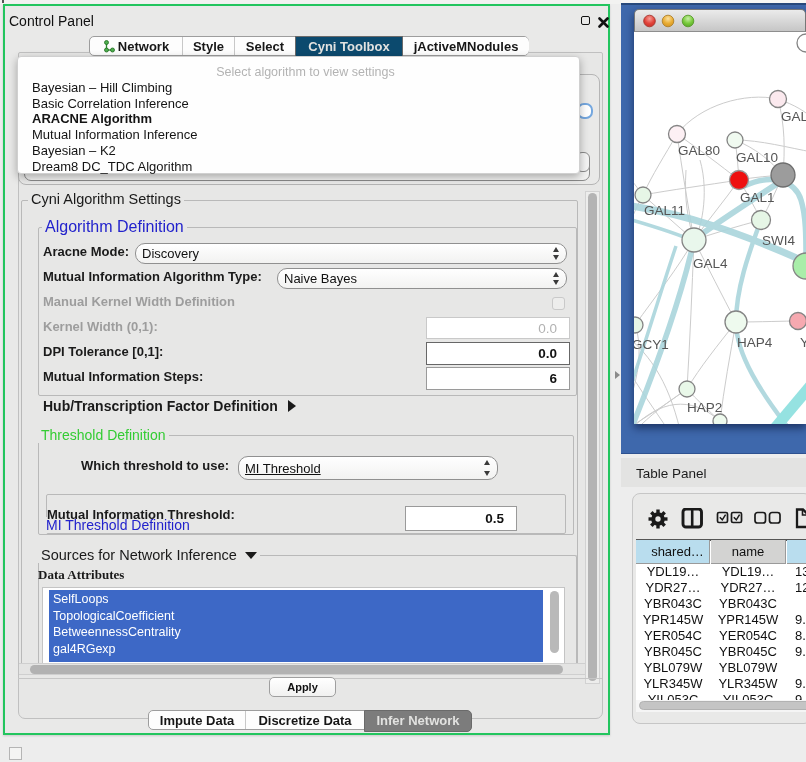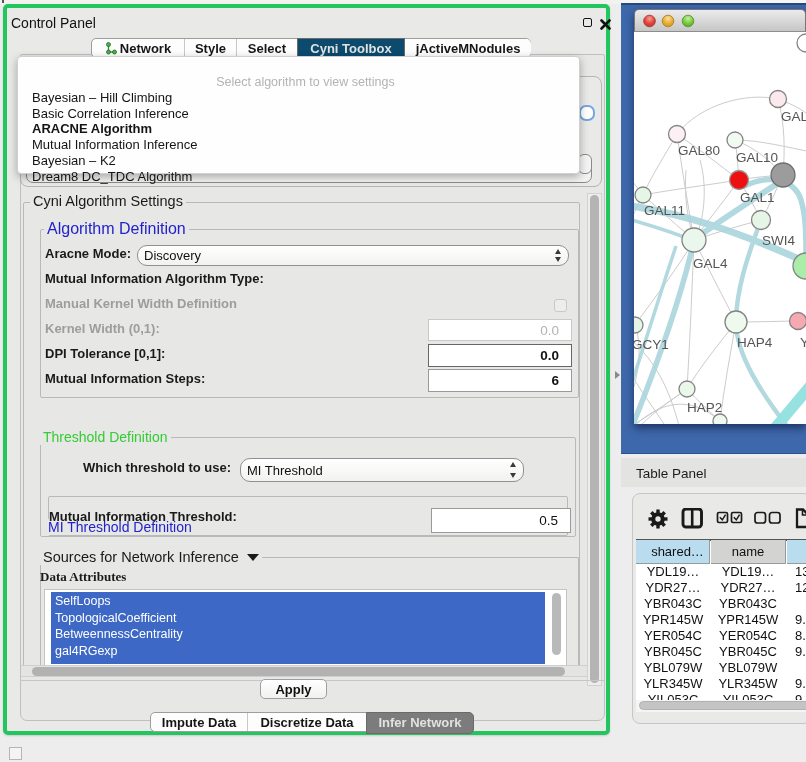--- a/index.html
+++ b/index.html
@@ -6,21 +6,21 @@
   html,body { width:806px; height:762px; overflow:hidden; }
   body { background:#ededed; font-family:"Liberation Sans", sans-serif; position:relative; }
   .abs { position:absolute; }
 </style>
 </head>
 <body>
 
 <div class="abs" style="left:0;top:0;width:806px;height:4px;background:#f2f2f1;"></div>
 <div class="abs" style="left:2px;top:0;width:2px;height:3px;background:#555;"></div>
 
-<div class="abs" id="cpwin" style="left:3px;top:4px;width:607px;height:731px;background:#e9e9e8;border:4px solid #22c55e;border-radius:5px;box-shadow:0 1px 2px rgba(0,0,0,0.15);">
+<div class="abs" id="cpwin" style="left:3px;top:4px;width:607px;height:731px;background:#e9e9e8;border:2px solid #22c55e;border-radius:0;box-shadow:0 1px 2px rgba(0,0,0,0.15);">
 
   <div class="abs" style="left:4px;top:7px;font-size:14px;color:#111;">Control Panel</div>
 
   <div class="abs" style="left:576px;top:10px;width:9px;height:9px;border:1.7px solid #111;border-radius:2px;"></div>
   <svg class="abs" style="left:593px;top:11px;" width="11" height="11" viewBox="0 0 11 11">
     <path d="M 1.5,1.5 L 9.5,9.5 M 9.5,1.5 L 1.5,9.5" stroke="#111" stroke-width="2.6" stroke-linecap="round"></path>
   </svg>
 
   <div class="abs" style="left:13px;top:46px;width:585px;height:667px;background:#e7e7e6;border:1px solid #c0c0c0;border-radius:2px 2px 7px 7px;"></div>
 
@@ -54,76 +54,80 @@
   <div class="abs" style="left:16px;top:194px;width:557px;height:466px;border:1px solid #b9b9b9;border-radius:2px;"></div>
   <div class="abs" style="left:23px;top:185px;background:#e7e7e6;padding:0 3px;font-size:14.5px;color:#1a1a1a;">Cyni Algorithm Settings</div>
 
   <div class="abs" style="left:33px;top:221px;width:539px;height:169px;border:1px solid #b9b9b9;border-radius:2px;"></div>
   <div class="abs" style="left:37px;top:212px;background:#e7e7e6;padding:0 3px;font-size:16px;color:#2222cc;">Algorithm Definition</div>
 
   <div class="abs" style="left:38px;top:238px;font-size:13px;font-weight:bold;color:#1a1a1a;">Aracne Mode:</div>
   <div class="combo" style="left:130px;top:237px;width:432px;height:21px;">Discovery</div>
 
   <div class="abs" style="left:38px;top:263px;font-size:13px;font-weight:bold;color:#1a1a1a;">Mutual Information Algorithm Type:</div>
+  <div class="combo" style="left:272px;top:262px;width:290px;height:21px;">Naive Bayes</div>
 
   <div class="abs" style="left:38px;top:288px;font-size:13px;font-weight:bold;color:#9d9d9d;">Manual Kernel Width Definition</div>
   <div class="abs" style="left:547px;top:291px;width:13px;height:13px;border:1.5px solid #c9c9c9;border-radius:3px;background:#ededec;"></div>
 
   <div class="abs" style="left:38px;top:313px;font-size:13px;font-weight:bold;color:#9d9d9d;">Kernel Width (0,1):</div>
   <div class="tinput" style="left:421px;top:311px;width:144px;height:22px;border-color:#c9c9c9;color:#b2b2b2;">0.0</div>
 
   <div class="abs" style="left:38px;top:338px;font-size:13px;font-weight:bold;color:#1a1a1a;">DPI Tolerance [0,1]:</div>
   <div class="tinput" style="left:421px;top:336px;width:144px;height:23px;border:1.5px solid #676767;font-weight:600;">0.0</div>
 
   <div class="abs" style="left:38px;top:363px;font-size:13px;font-weight:bold;color:#1a1a1a;">Mutual Information Steps:</div>
   <div class="tinput" style="left:421px;top:361px;width:144px;height:23px;font-weight:600;">6</div>
 
+  <div class="abs" style="left:38px;top:392px;font-size:14px;font-weight:bold;color:#1a1a1a;">Hub/Transcription Factor Definition
+    <span style="display:inline-block;margin-left:6px;width:0;height:0;border-left:8px solid #1a1a1a;border-top:6px solid transparent;border-bottom:6px solid transparent;vertical-align:-1px;"></span>
+  </div>
 
   <div class="abs" style="left:33px;top:429px;width:536px;height:100px;border:1px solid #b9b9b9;border-radius:2px;"></div>
   <div class="abs" style="left:33px;top:421px;background:#e7e7e6;padding:0 3px;font-size:14px;color:#33cc33;">Threshold Definition</div>
 
   <div class="abs" style="left:76px;top:452px;font-size:13px;font-weight:bold;color:#1a1a1a;">Which threshold to use:</div>
-  <div class="combo" style="left:233px;top:450px;width:284px;height:24px;line-height:23px;">MI Threshold</div>
+  <div class="combo" style="left:233px;top:450px;width:260px;height:24px;line-height:23px;text-decoration:underline;">MI Threshold</div>
 
   <div class="abs" style="left:41px;top:488px;width:520px;height:40px;border:1px solid #b9b9b9;border-radius:2px;"></div>
   <div class="abs" style="left:39px;top:479px;background:#e7e7e6;padding:0 2px;font-size:14px;color:#2222cc;margin-top:32px;">MI Threshold Definition</div>
 
   <div class="abs" style="left:42px;top:501px;font-size:13px;font-weight:bold;color:#1a1a1a;">Mutual Information Threshold:</div>
-  <div class="tinput" style="left:424px;top:500px;width:140px;height:25px;line-height:24px;font-weight:400;">0.5</div>
+  <div class="tinput" style="left:400px;top:500px;width:112px;height:25px;line-height:24px;font-weight:700;">0.5</div>
 
   <div class="abs" style="left:33px;top:549px;width:539px;height:110px;border:1px solid #b9b9b9;border-radius:2px;border-bottom:none;"></div>
   <div class="abs" style="left:33px;top:541px;background:#e7e7e6;padding:0 3px;font-size:14.5px;color:#1a1a1a;">Sources for Network Inference
     <span style="display:inline-block;margin-left:4px;width:0;height:0;border-top:7px solid #1a1a1a;border-left:6px solid transparent;border-right:6px solid transparent;vertical-align:1px;"></span>
   </div>
   <div class="abs" style="left:33px;top:561px;font-size:13px;font-weight:bold;color:#1a1a1a;font-family:Liberation Serif, serif;">Data Attributes</div>
 
   <div class="abs" style="left:37px;top:581px;width:523px;height:77px;background:#fff;border:1px solid #c4c4c4;overflow:hidden;">
     <div class="abs" style="left:6px;top:2px;width:494px;height:72px;background:#3d68c6;color:#fff;font-size:12.5px;line-height:16.5px;padding:1px 0 0 4px;">
       SelfLoops<br>TopologicalCoefficient<br>BetweennessCentrality<br>gal4RGexp
     </div>
     <div class="abs" style="left:507px;top:3px;width:9px;height:62px;background:#b9b9b9;border-radius:5px;"></div>
   </div>
 
   <div class="abs" style="left:14px;top:657px;width:566px;height:12px;background:#e4e4e3;border-top:1px solid #cfcfcf;border-bottom:1px solid #cfcfcf;">
     <div class="abs" style="left:11px;top:1px;width:533px;height:9px;background:#b2b2b2;border-radius:5px;"></div>
   </div>
 
   <div class="abs" style="left:13px;top:672px;width:584px;height:1px;background:#c6c6c6;"></div>
 
-  <div class="abs" style="left:253px;top:671px;width:67px;height:20px;background:linear-gradient(#ffffff,#f1f1f0);border:1px solid #9f9f9f;border-radius:5px;text-align:center;line-height:19px;font-size:13px;font-weight:600;color:#111;">Apply</div>
+  <div class="abs" style="left:264px;top:671px;width:67px;height:20px;background:linear-gradient(#ffffff,#f1f1f0);border:1px solid #9f9f9f;border-radius:5px;text-align:center;line-height:19px;font-size:11px;font-weight:600;color:#111;">Apply</div>
 
   <div class="abs" style="left:143px;top:704px;width:322px;height:20px;background:#fdfdfd;border:1px solid #9d9d9d;border-radius:5px;font-size:13px;color:#161616;">
     <div class="abs" style="left:0;top:0;width:97px;height:100%;border-right:1px solid #c8c8c8;text-align:center;line-height:19px;font-weight:600;">Impute Data</div>
     <div class="abs" style="left:97px;top:0;width:118px;height:100%;text-align:center;line-height:19px;font-weight:600;">Discretize Data</div>
     <div class="abs" style="left:215px;top:-1px;width:108px;height:22px;background:#7c7c7c;border:1px solid #6a6a6a;border-radius:0 5px 5px 0;text-align:center;line-height:20px;font-weight:600;color:#e2e2e0;">Infer Network</div>
   </div>
 </div>
 
 <div class="abs" style="left:17px;top:56px;width:563px;height:118px;background:#fefefe;border:1px solid #d0d0d0;border-radius:4px;box-shadow:0 3px 8px rgba(0,0,0,0.3);z-index:50;">
-  <div style="text-align:center;color:#b3b3b3;font-size:12.5px;padding-top:18px;margin-left:14px;">Select algorithm to view settings</div>
+  <div style="text-align:center;color:#b3b3b3;font-size:12.5px;padding-top:8px;margin-left:14px;">Select algorithm to view settings</div>
   <div style="font-size:13px;color:#141414;line-height:15.7px;padding-left:14px;margin-top:1px;">
     Bayesian – Hill Climbing<br>
     Basic Correlation Inference<br>
     <b>ARACNE Algorithm</b><br>
     Mutual Information Inference<br>
     Bayesian – K2<br>
     Dream8 DC_TDC Algorithm
   </div>
 </div>
 

